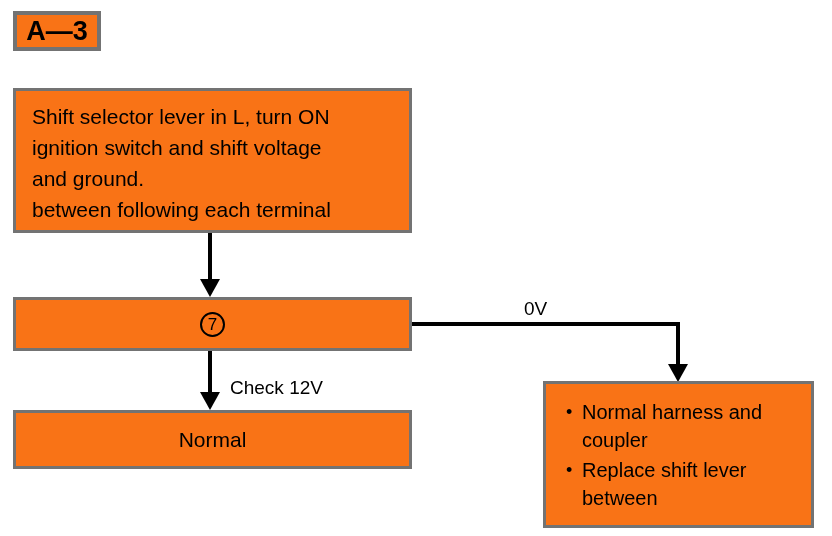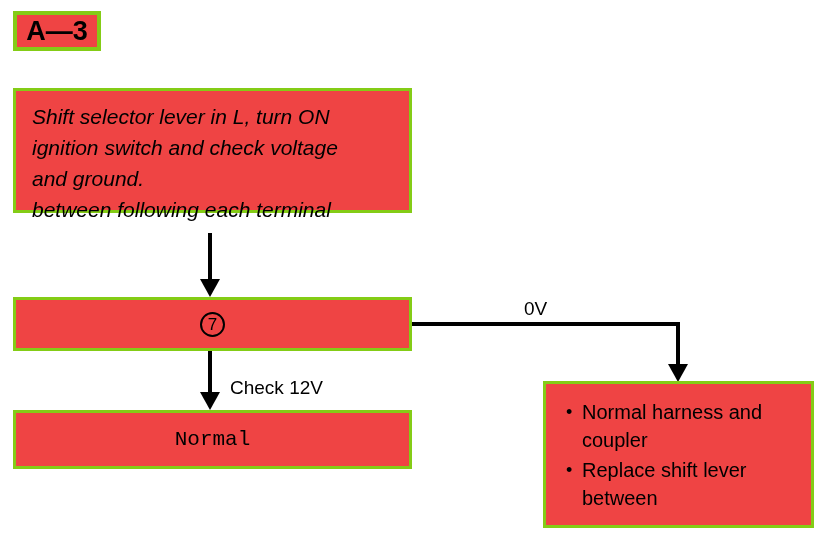--- a/index.html
+++ b/index.html
@@ -11,22 +11,22 @@
     position: relative;
     width: 832px;
     height: 536px;
     background: #ffffff;
     font-family: "Liberation Sans", sans-serif;
     color: #000000;
     overflow: hidden;
   }
   .box {
     position: absolute;
-    border: 3px solid #84cc16;
-    background: #ef4444;
+    border: 3px solid #737373;
+    background: #f97316;
     box-sizing: border-box;
   }
   
   #step-tag {
     left: 13px;
     top: 11px;
     width: 88px;
     height: 40px;
     border-width: 4px;
     display: flex;
@@ -37,23 +37,22 @@
     font-size: 27px;
     font-weight: bold;
     letter-spacing: 0px;
     line-height: 1;
   }
   
   #instruction-box {
     left: 13px;
     top: 88px;
     width: 399px;
-    height: 125px;
+    height: 145px;
     padding: 10px 12px 0 16px;
-    font-style: italic;
   }
   #instruction-box .line {
     font-size: 21px;
     line-height: 31px;
     white-space: nowrap;
   }
   
   #measure-box {
     left: 13px;
     top: 297px;
@@ -86,21 +85,20 @@
     left: 13px;
     top: 410px;
     width: 399px;
     height: 59px;
     display: flex;
     align-items: center;
     justify-content: center;
   }
   #normal-box .label {
     font-size: 21px;
-    font-family: Liberation Mono, monospace;
   }
   
   #action-box {
     left: 543px;
     top: 381px;
     width: 271px;
     height: 147px;
     padding: 14px 10px 0 20px;
   }
   #action-box .bullet-item {
@@ -149,21 +147,21 @@
 <body>
 
 <div id="canvas">
 
   <div class="box" id="step-tag">
     <span class="label">A—3</span>
   </div>
 
   <div class="box" id="instruction-box">
     <div class="line">Shift selector lever in L, turn ON</div>
-    <div class="line">ignition switch and check voltage</div>
+    <div class="line">ignition switch and shift voltage</div>
     <div class="line">and  ground.</div>
     <div class="line">between following each terminal</div>
   </div>
 
   <div class="vline" style="left:208px; top:233px; height:48px;"></div>
   <div class="arrowhead" style="left:200px; top:279px;"></div>
 
   <div class="box" id="measure-box">
     <div class="row">
       <span class="circled">7</span>

